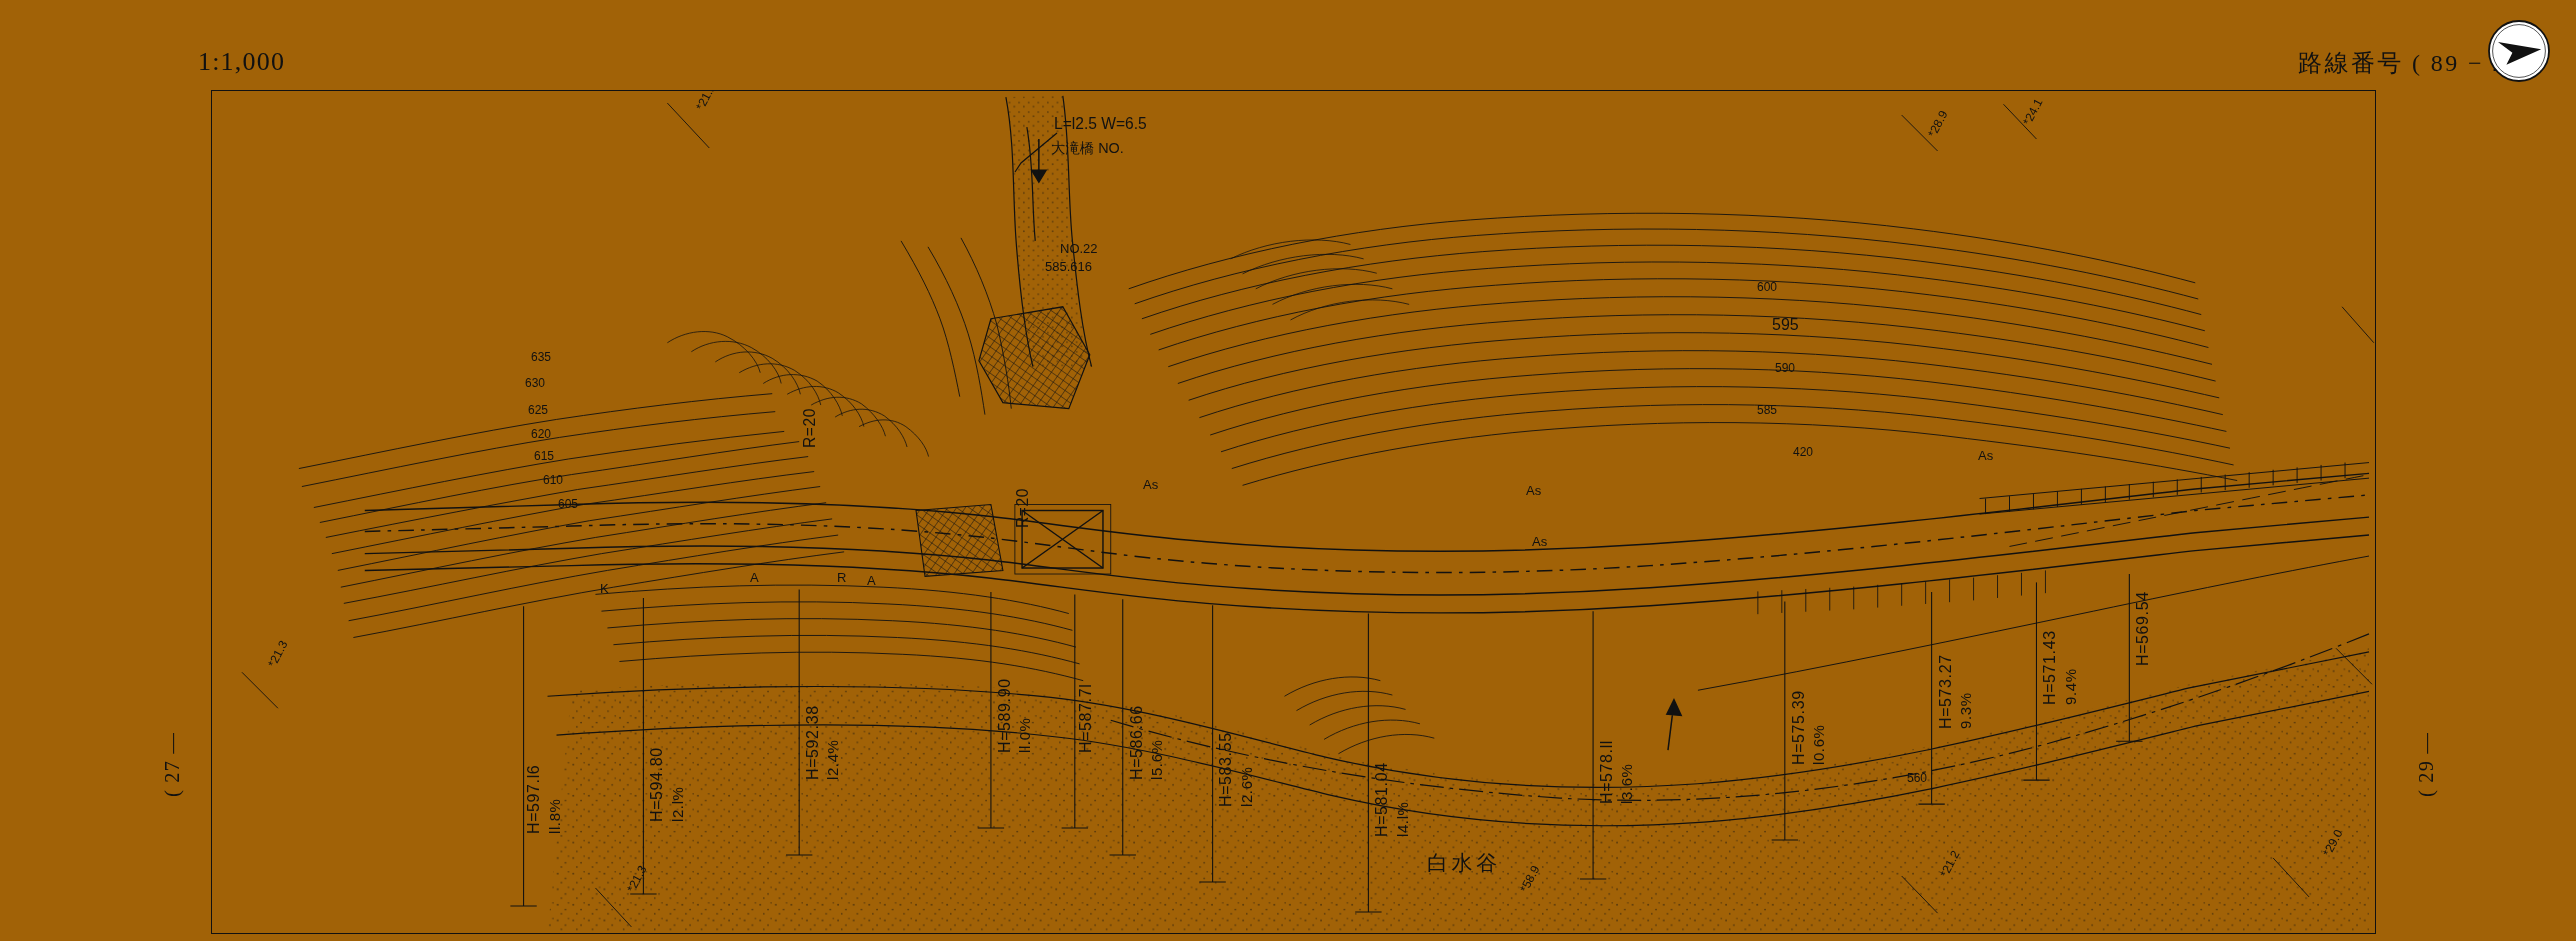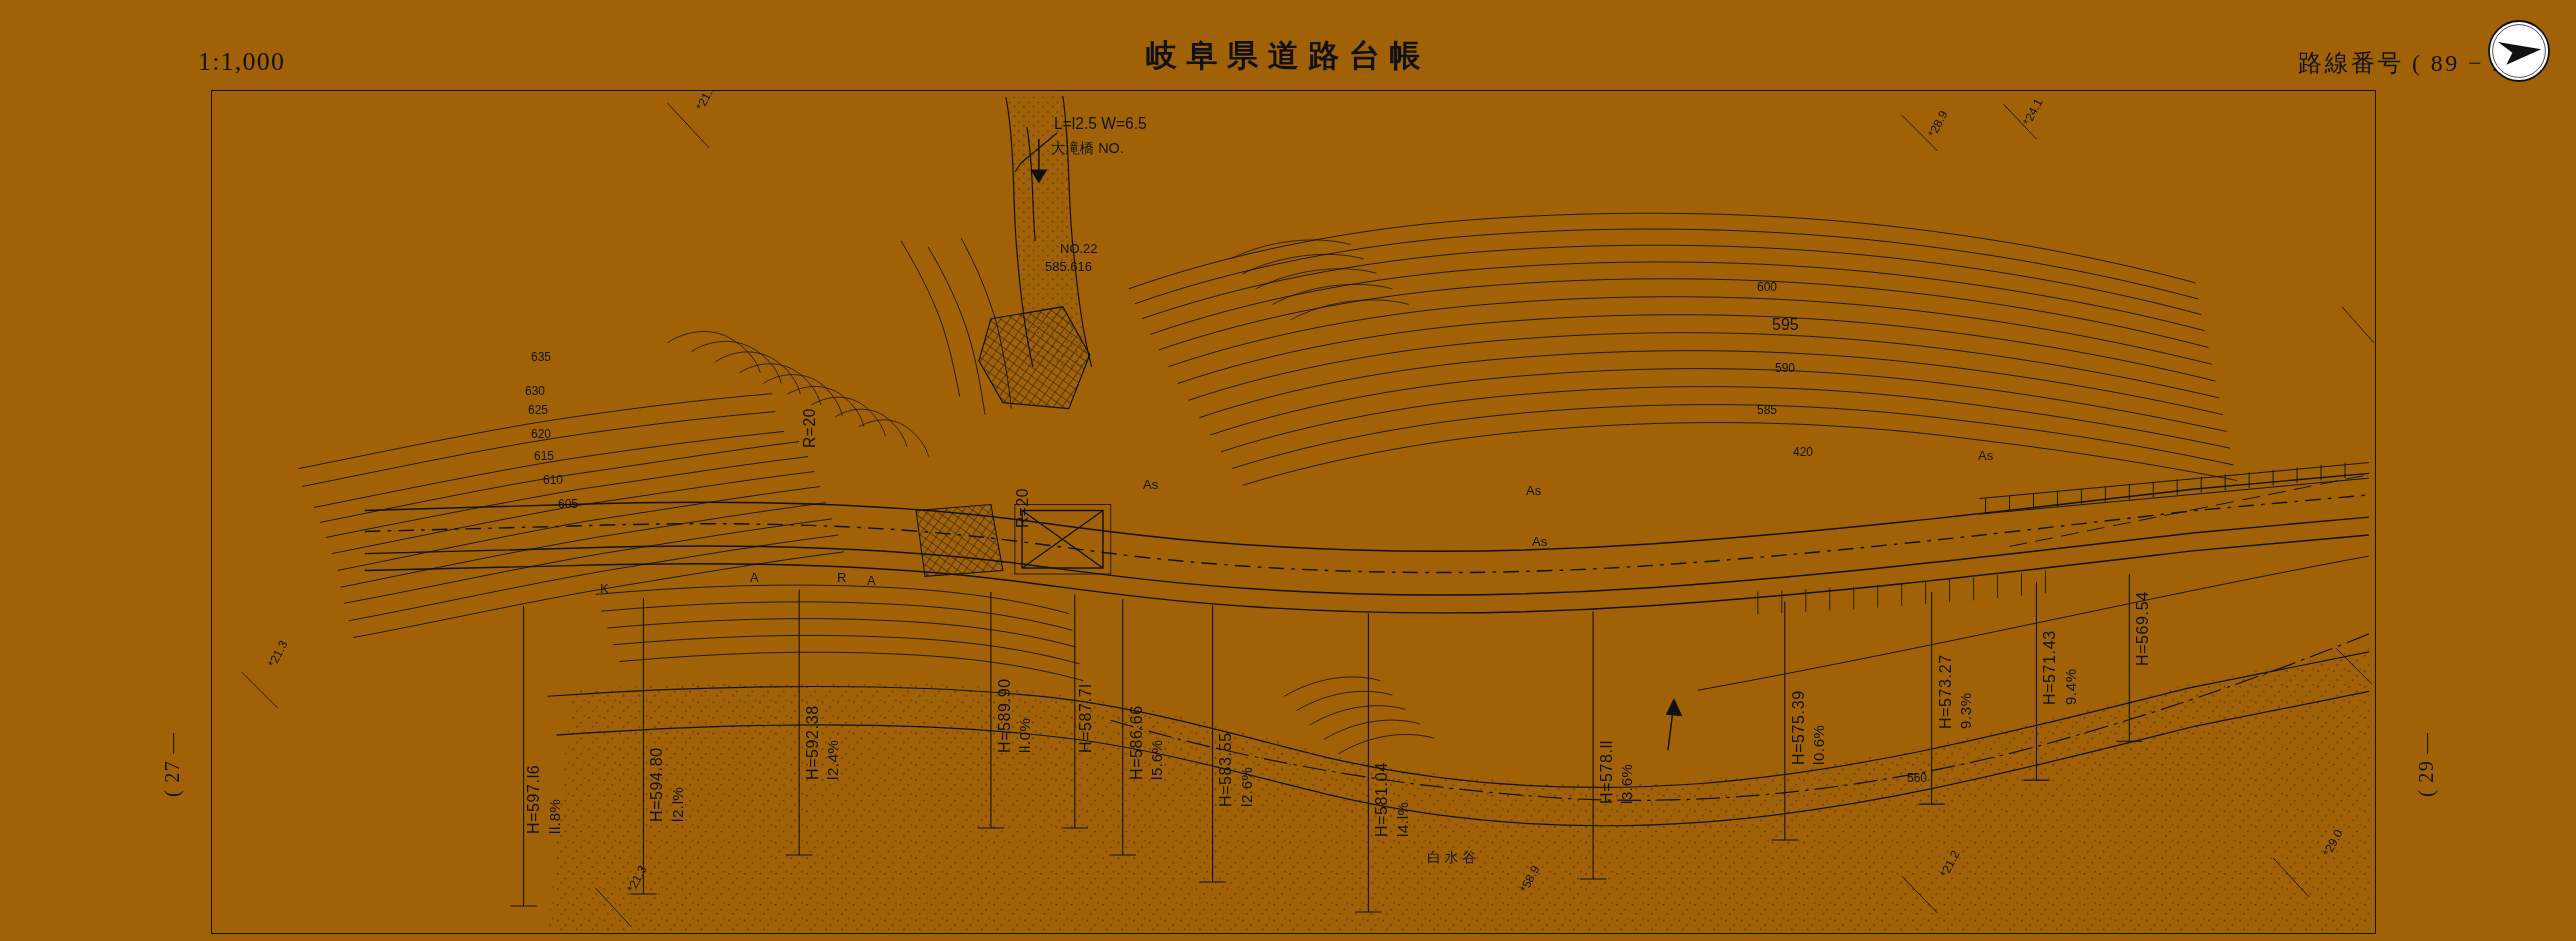--- a/index.html
+++ b/index.html
@@ -68,39 +68,38 @@
     letter-spacing:0.6px;
   }
   .vtext.pct{font-size:14.4px;}
   .bridge-note{
     position:absolute;font-size:15.6px;white-space:nowrap;
   }
   .station{
     position:absolute;font-size:13px;white-space:nowrap;
   }
   .valley-name{
-    position:absolute;font-size:14px;letter-spacing:3.6px;
+    position:absolute;font-size:21px;letter-spacing:3.6px;
     font-family:Liberation Mono, monospace;
   }
   .as-label{position:absolute;font-size:12px;}
   .contour-label{position:absolute;font-size:11.4px;}
   
   .compass{
     position:absolute;right:24px;top:18px;width:66px;height:66px;
   }
   
   #mapsvg{position:absolute;left:0;top:0;}
 </style>
 </head>
 <body>
 
 <div id="sheet">
 
   <div class="scale-label">1:1,000</div>
-  <div class="sheet-title">岐阜県道路台帳</div>
   <div class="route-no">路線番号 ( 89 − 28 )</div>
 
   <div class="page-left">( 27 —</div>
   <div class="page-right">( 29 —</div>
 
   <div id="frame">
 
     <svg id="mapsvg" width="2163" height="842" viewBox="0 0 3610 1405">
       <defs>
         <pattern id="dots" width="16" height="16" patternUnits="userSpaceOnUse">
@@ -327,21 +326,21 @@
     <div id="gen-layer">
         <div class="anno small" style="position: absolute; left: 481px; top: 15px; transform: rotate(-62deg); transform-origin: left top; font-size: 12px;">*21.2</div>
         <div class="anno small" style="position: absolute; left: 1713px; top: 42px; transform: rotate(-62deg); transform-origin: left top; font-size: 12px;">*28.9</div>
         <div class="anno small" style="position: absolute; left: 1808px; top: 30px; transform: rotate(-62deg); transform-origin: left top; font-size: 12px;">*24.1</div>
         <div class="anno small" style="position: absolute; left: 53px; top: 572px; transform: rotate(-62deg); transform-origin: left top; font-size: 12px;">*21.3</div>
         <div class="anno small" style="position: absolute; left: 412px; top: 797px; transform: rotate(-62deg); transform-origin: left top; font-size: 12px;">*21.3</div>
         <div class="anno small" style="position: absolute; left: 1305px; top: 797px; transform: rotate(-62deg); transform-origin: left top; font-size: 12px;">*58.9</div>
         <div class="anno small" style="position: absolute; left: 1725px; top: 782px; transform: rotate(-62deg); transform-origin: left top; font-size: 12px;">*21.2</div>
         <div class="anno small" style="position: absolute; left: 2108px; top: 761px; transform: rotate(-62deg); transform-origin: left top; font-size: 12px;">*29.0</div>
         <div class="contour-label" style="position: absolute; left: 319px; top: 259px; font-size: 12px;">635</div>
-        <div class="contour-label" style="position: absolute; left: 313px; top: 285px; font-size: 12px; margin-top: 8px;">630</div>
+        <div class="contour-label" style="position: absolute; left: 313px; top: 285px; font-size: 12px;">630</div>
         <div class="contour-label" style="position: absolute; left: 316px; top: 312px; font-size: 12px;">625</div>
         <div class="contour-label" style="position: absolute; left: 319px; top: 336px; font-size: 12px;">620</div>
         <div class="contour-label" style="position: absolute; left: 322px; top: 358px; font-size: 12px;">615</div>
         <div class="contour-label" style="position: absolute; left: 331px; top: 382px; font-size: 12px;">610</div>
         <div class="contour-label" style="position: absolute; left: 346px; top: 406px; font-size: 12px;">605</div>
         <div class="contour-label" style="position: absolute; left: 1545px; top: 189px; font-size: 12px;">600</div>
         <div class="contour-label" style="position: absolute; left: 1560px; top: 225px; font-size: 16px;">595</div>
         <div class="contour-label" style="position: absolute; left: 1563px; top: 270px; font-size: 12px;">590</div>
         <div class="contour-label" style="position: absolute; left: 1545px; top: 312px; font-size: 12px;">585</div>
         <div class="contour-label" style="position: absolute; left: 1581px; top: 354px; font-size: 12px;">420</div>

